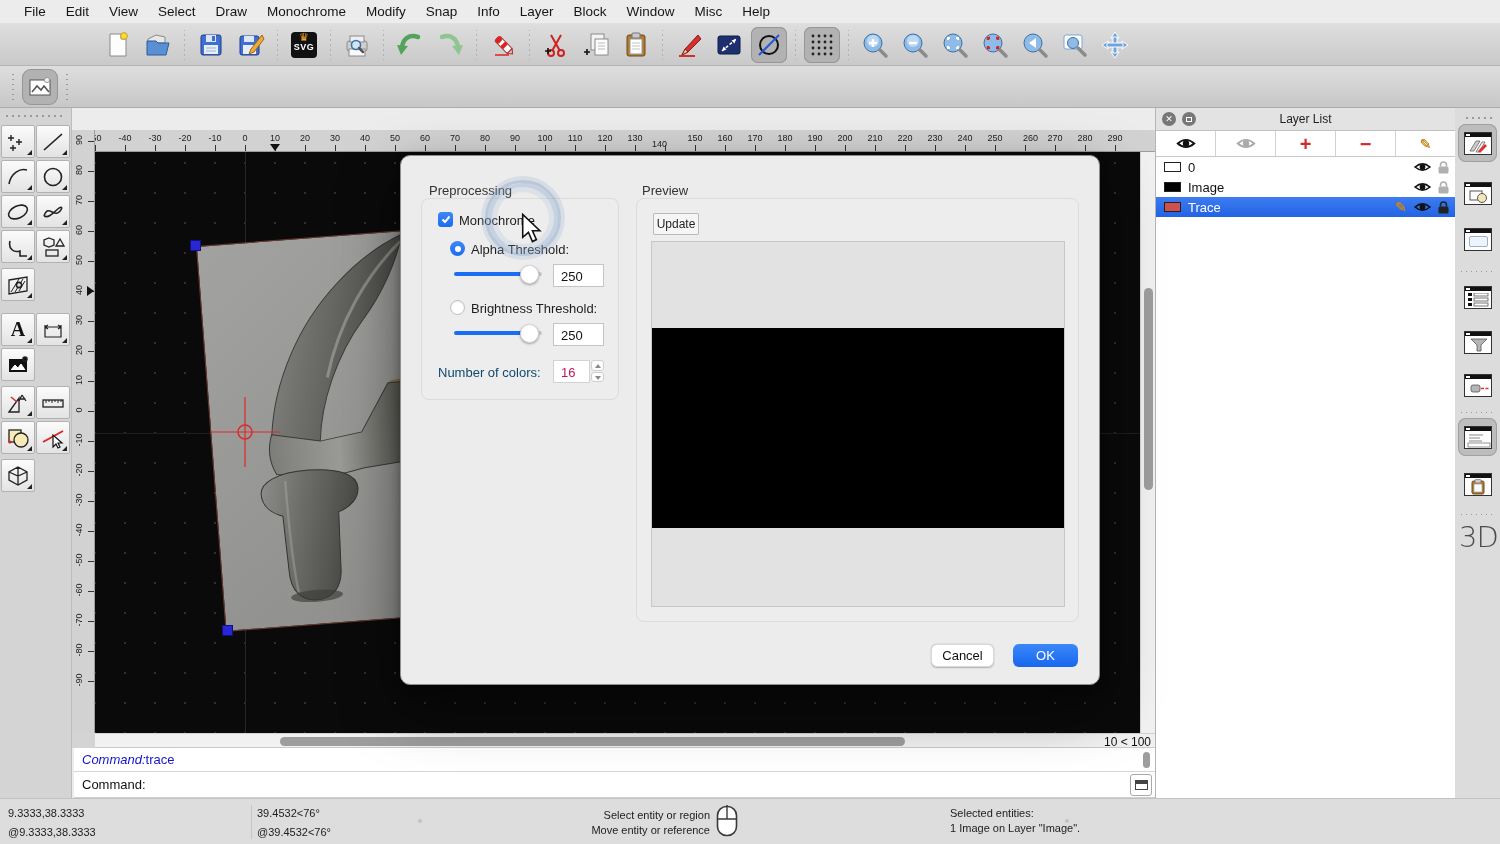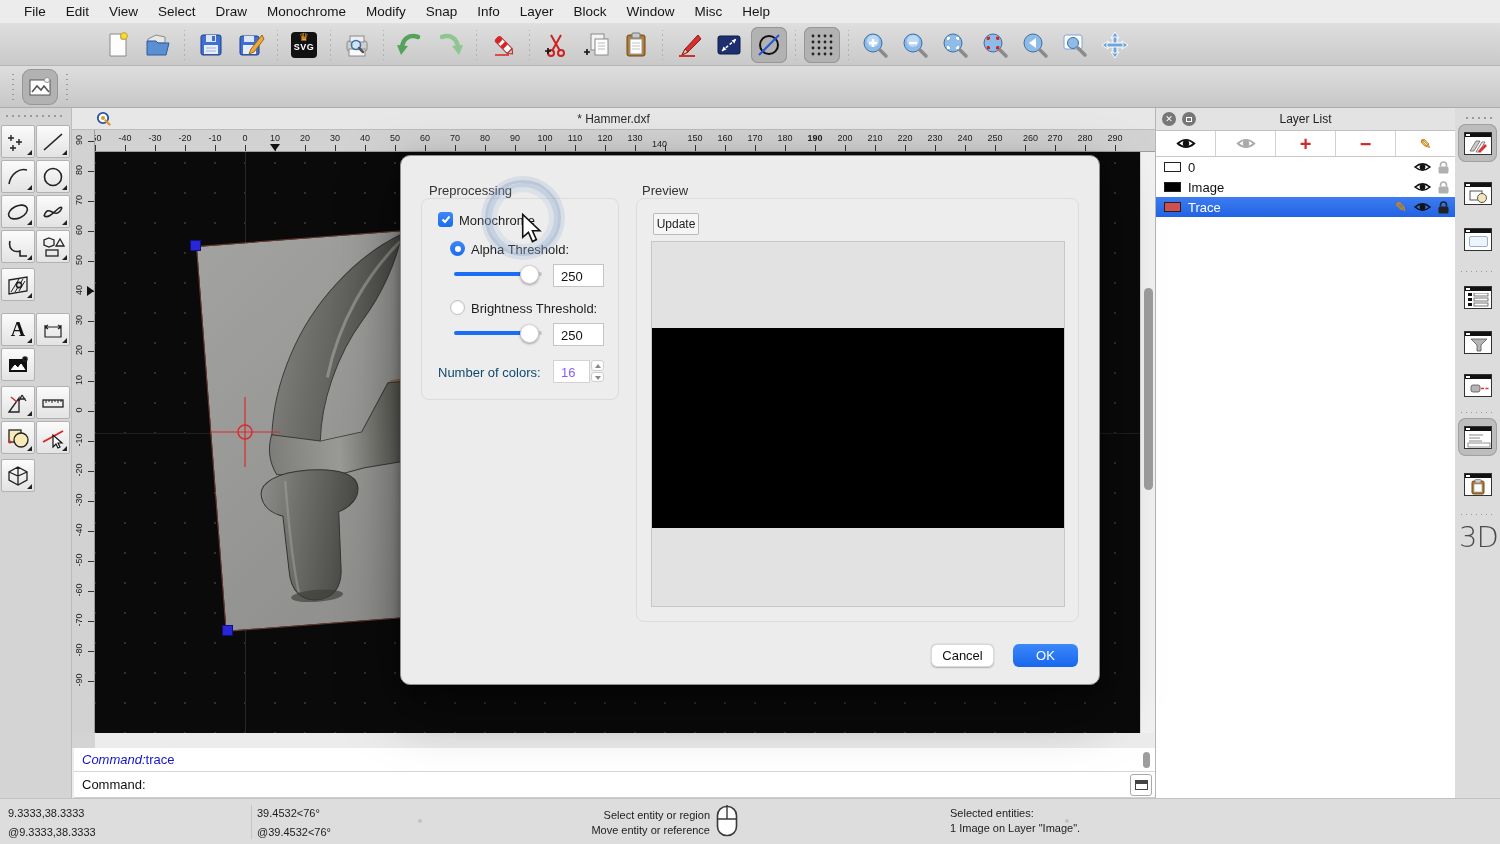--- a/index.html
+++ b/index.html
@@ -102,21 +102,21 @@
   #chk { position:absolute; left:37px; top:56px; width:15px; height:15px; border-radius:3.5px; background:linear-gradient(#3f87f6,#1a6cf1); display:flex; align-items:center; justify-content:center; }
   #chk svg { stroke:#fff; stroke-width:2; fill:none; }
   .dlabel { position:absolute; font-size:13px; color:#1d1d1d; white-space:nowrap; }
   .radio { position:absolute; width:15px; height:15px; border-radius:8px; }
   .radio.on { background:linear-gradient(#3f87f6,#1a6cf1); }
   .radio.on::after { content:""; position:absolute; left:4.5px; top:4.5px; width:6px; height:6px; border-radius:3px; background:#fff; }
   .radio.off { background:#fff; border:1px solid #bdbdbd; box-shadow:inset 0 1px 2px rgba(0,0,0,.08); }
   .slider { position:absolute; width:88px; height:4px; border-radius:2px; background:linear-gradient(to right,#1b6df3 0 85%,#c9c9c7 85%); }
   .thumb { position:absolute; top:-7.5px; width:19px; height:19px; border-radius:10px; background:#fff; border:0.5px solid #d6d6d6; box-shadow:0 1px 2.5px rgba(0,0,0,.35); }
   .valbox { position:absolute; width:51px; height:23px; background:#fff; border:1px solid #c4c4c4; font-size:13px; color:#111; padding:2px 0 0 7px; }
-  .valbox.dis { width:37px; border-color:#d2d2d2; color:#8b5cf6; }
+  .valbox.dis { width:37px; border-color:#d2d2d2; color:#be185d; }
   .stepper { position:absolute; width:13px; height:22px; display:flex; flex-direction:column; gap:1px; }
   .stepper div { flex:1; background:#fdfdfd; border:1px solid #d0d0d0; border-radius:3px; position:relative; }
   .stepper div::after { content:""; position:absolute; left:3px; border-left:3px solid transparent; border-right:3px solid transparent; }
   .stepper .up::after { top:3px; border-bottom:4px solid #8a8a8a; }
   .stepper .dn::after { top:3px; border-top:4px solid #8a8a8a; }
   #updatebtn { position:absolute; left:252px; top:57px; width:46px; height:22px; background:#f6f6f6; border:1px solid #b9b9b9; border-radius:2px; font-size:12px; color:#222; display:flex; align-items:center; justify-content:center; }
   #prevframe { position:absolute; left:250px; top:85px; width:414px; height:366px; background:#e2e2e2; border:1px solid #c7c7c7; }
   #prevblack { position:absolute; left:0px; top:86px; width:412px; height:200px; background:#000; }
   .mbtn { position:absolute; height:23px; border-radius:6px; font-size:13px; display:flex; align-items:center; justify-content:center; }
   #cancelbtn { left:530px; top:488px; width:63px; background:#fff; color:#111; border:0.5px solid #d9d9d9; box-shadow:0 0.5px 1.5px rgba(0,0,0,.25); }
@@ -455,28 +455,20 @@
           <polygon points="12,9 12,21 15,18 17,22 19,21 17,17 21,17" fill="#fff" stroke="#111" stroke-width="1.2"></polygon>
         </svg>
       </div>
   <div class="pbtn sub" style="left:1px;top:351px">
         <svg width="24" height="24" viewBox="0 0 24 24">
           <path d="M12 3 L21 8 L21 16 L12 21 L3 16 L3 8 Z M12 3 L12 12 M3 8 L12 12 L21 8 M12 12 L12 21" stroke-width="1.3"></path>
         </svg>
       </div>
 </div>
 
-<div id="tabbar">
-  <svg width="15" height="15" viewBox="0 0 15 15" style="margin-left:24px;z-index:2">
-        <circle cx="7" cy="7" r="5.2" fill="#fff" stroke="#2a4fa0" stroke-width="1.8"></circle>
-        <path d="M9.5 9.5 L13.5 13.5" stroke="#d79b2a" stroke-width="2.4" stroke-linecap="round"></path>
-        <circle cx="7" cy="7" r="2" fill="#d79b2a"></circle>
-      </svg>
-  <span id="tabtitle">* Hammer.dxf</span>
-</div>
 <div id="rulercorner"></div>
 
 <div id="hruler">
       <span class="rlab" style="left: -13px; top: 3px; width: 26px; text-align: center;">-50</span>
       <div class="htick" style="left: 0px;"></div>
       <span class="rlab" style="left: 17px; top: 3px; width: 26px; text-align: center;">-40</span>
       <div class="htick" style="left: 30px;"></div>
       <span class="rlab" style="left: 47px; top: 3px; width: 26px; text-align: center;">-30</span>
       <div class="htick" style="left: 60px;"></div>
       <span class="rlab" style="left: 77px; top: 3px; width: 26px; text-align: center;">-20</span>
@@ -514,21 +506,21 @@
       <span class="rlab" style="left: 557px; top: 9px; width: 26px; ">140</span>
       <div class="htick" style="left: 570px;"></div>
       <span class="rlab" style="left: 587px; top: 3px; width: 26px; text-align: center;">150</span>
       <div class="htick" style="left: 600px;"></div>
       <span class="rlab" style="left: 617px; top: 3px; width: 26px; text-align: center;">160</span>
       <div class="htick" style="left: 630px;"></div>
       <span class="rlab" style="left: 647px; top: 3px; width: 26px; text-align: center;">170</span>
       <div class="htick" style="left: 660px;"></div>
       <span class="rlab" style="left: 677px; top: 3px; width: 26px; text-align: center;">180</span>
       <div class="htick" style="left: 690px;"></div>
-      <span class="rlab" style="left: 707px; top: 3px; width: 26px; text-align: center; font-weight: bold;">190</span>
+      <span class="rlab" style="left: 707px; top: 3px; width: 26px; text-align: center;">190</span>
       <div class="htick" style="left: 720px;"></div>
       <span class="rlab" style="left: 737px; top: 3px; width: 26px; text-align: center;">200</span>
       <div class="htick" style="left: 750px;"></div>
       <span class="rlab" style="left: 767px; top: 3px; width: 26px; text-align: center;">210</span>
       <div class="htick" style="left: 780px;"></div>
       <span class="rlab" style="left: 797px; top: 3px; width: 26px; text-align: center;">220</span>
       <div class="htick" style="left: 810px;"></div>
       <span class="rlab" style="left: 827px; top: 3px; width: 26px; text-align: center;">230</span>
       <div class="htick" style="left: 840px;"></div>
       <span class="rlab" style="left: 857px; top: 3px; width: 26px; text-align: center;">240</span>
@@ -620,20 +612,24 @@
     </svg>
   </div>
   <div class="handle" style="left:95px;top:88px"></div>
   <div class="handle" style="left:127px;top:473px"></div>
   <svg id="crosshair" width="70" height="70" viewBox="0 0 70 70">
     <path d="M0 35 H70 M35 0 V70" stroke="#dd2a2a" stroke-width="1.2"></path>
     <circle cx="35" cy="35" r="7" fill="none" stroke="#dd2a2a" stroke-width="1.5"></circle>
   </svg>
 </div>
 
+<div id="hscroll">
+  <div id="hthumb"></div>
+  <span id="gridstatus">10 &lt; 100</span>
+</div>
 <div id="vscroll">
   <div id="vthumb"></div>
 </div>
 <div id="corner-bl"></div>
 
 <div id="cmdhistory">
   <span style="font-style:italic">Command:</span>
       <span> trace</span>
   <div id="histthumb"></div>
 </div>

